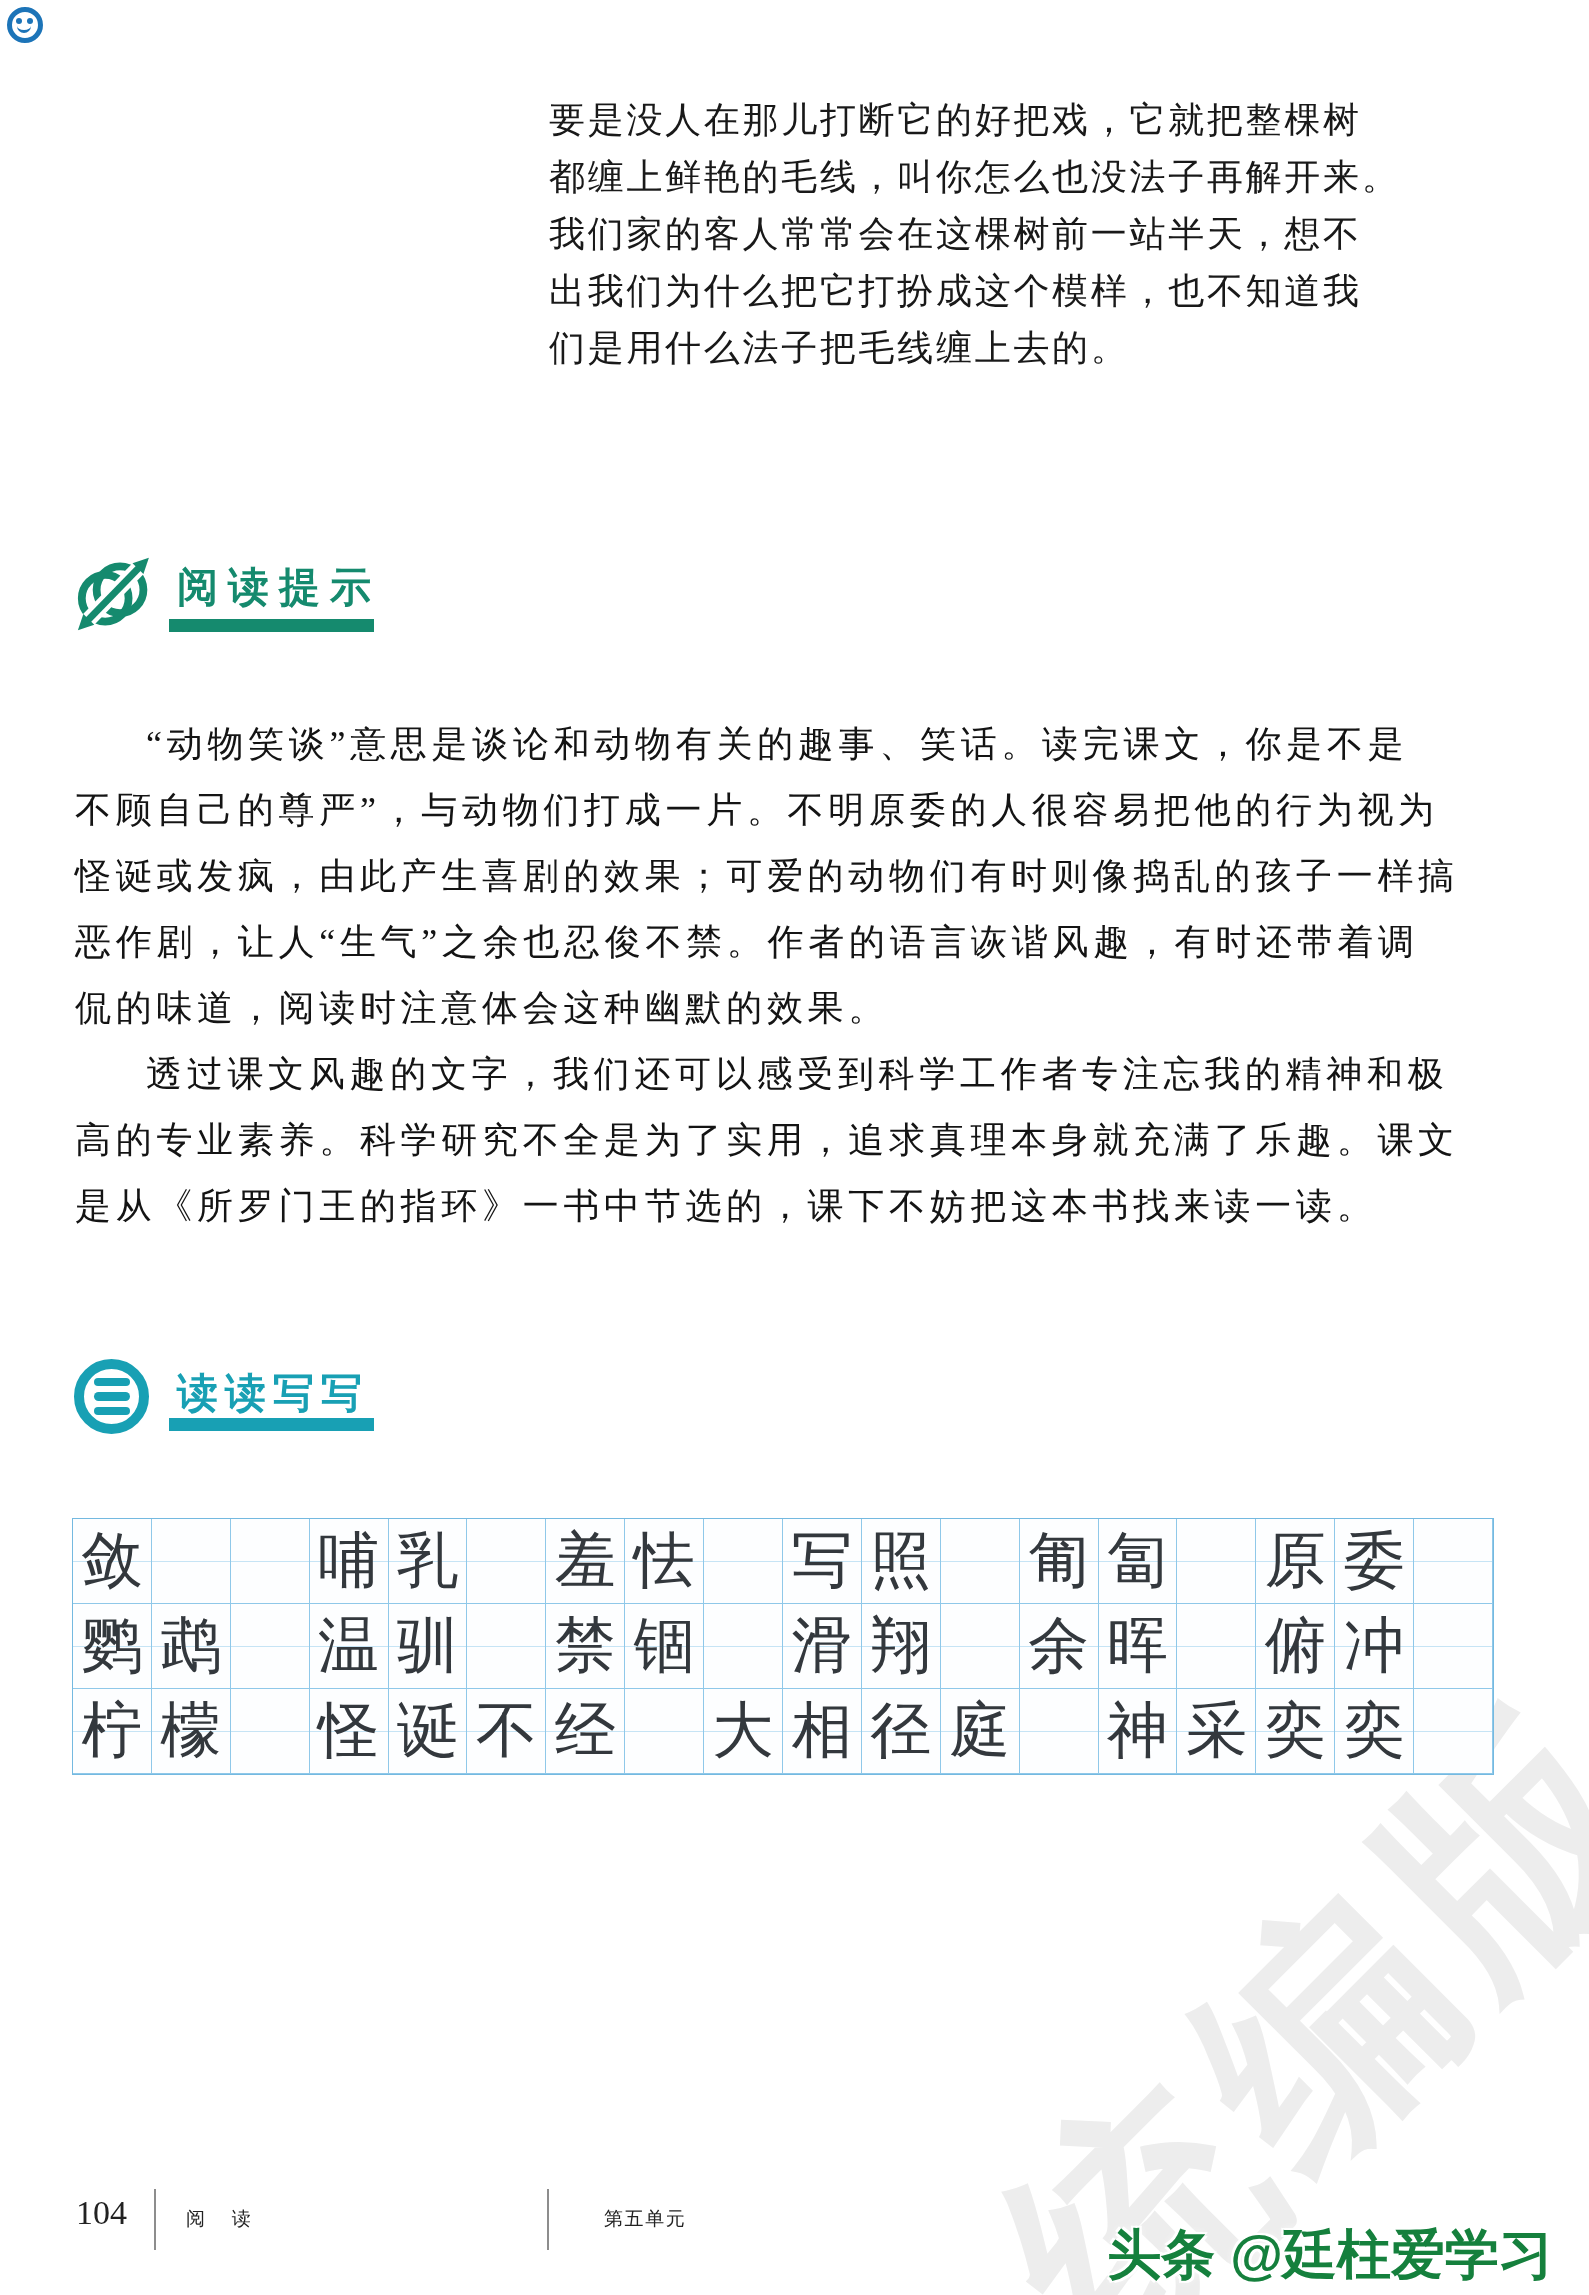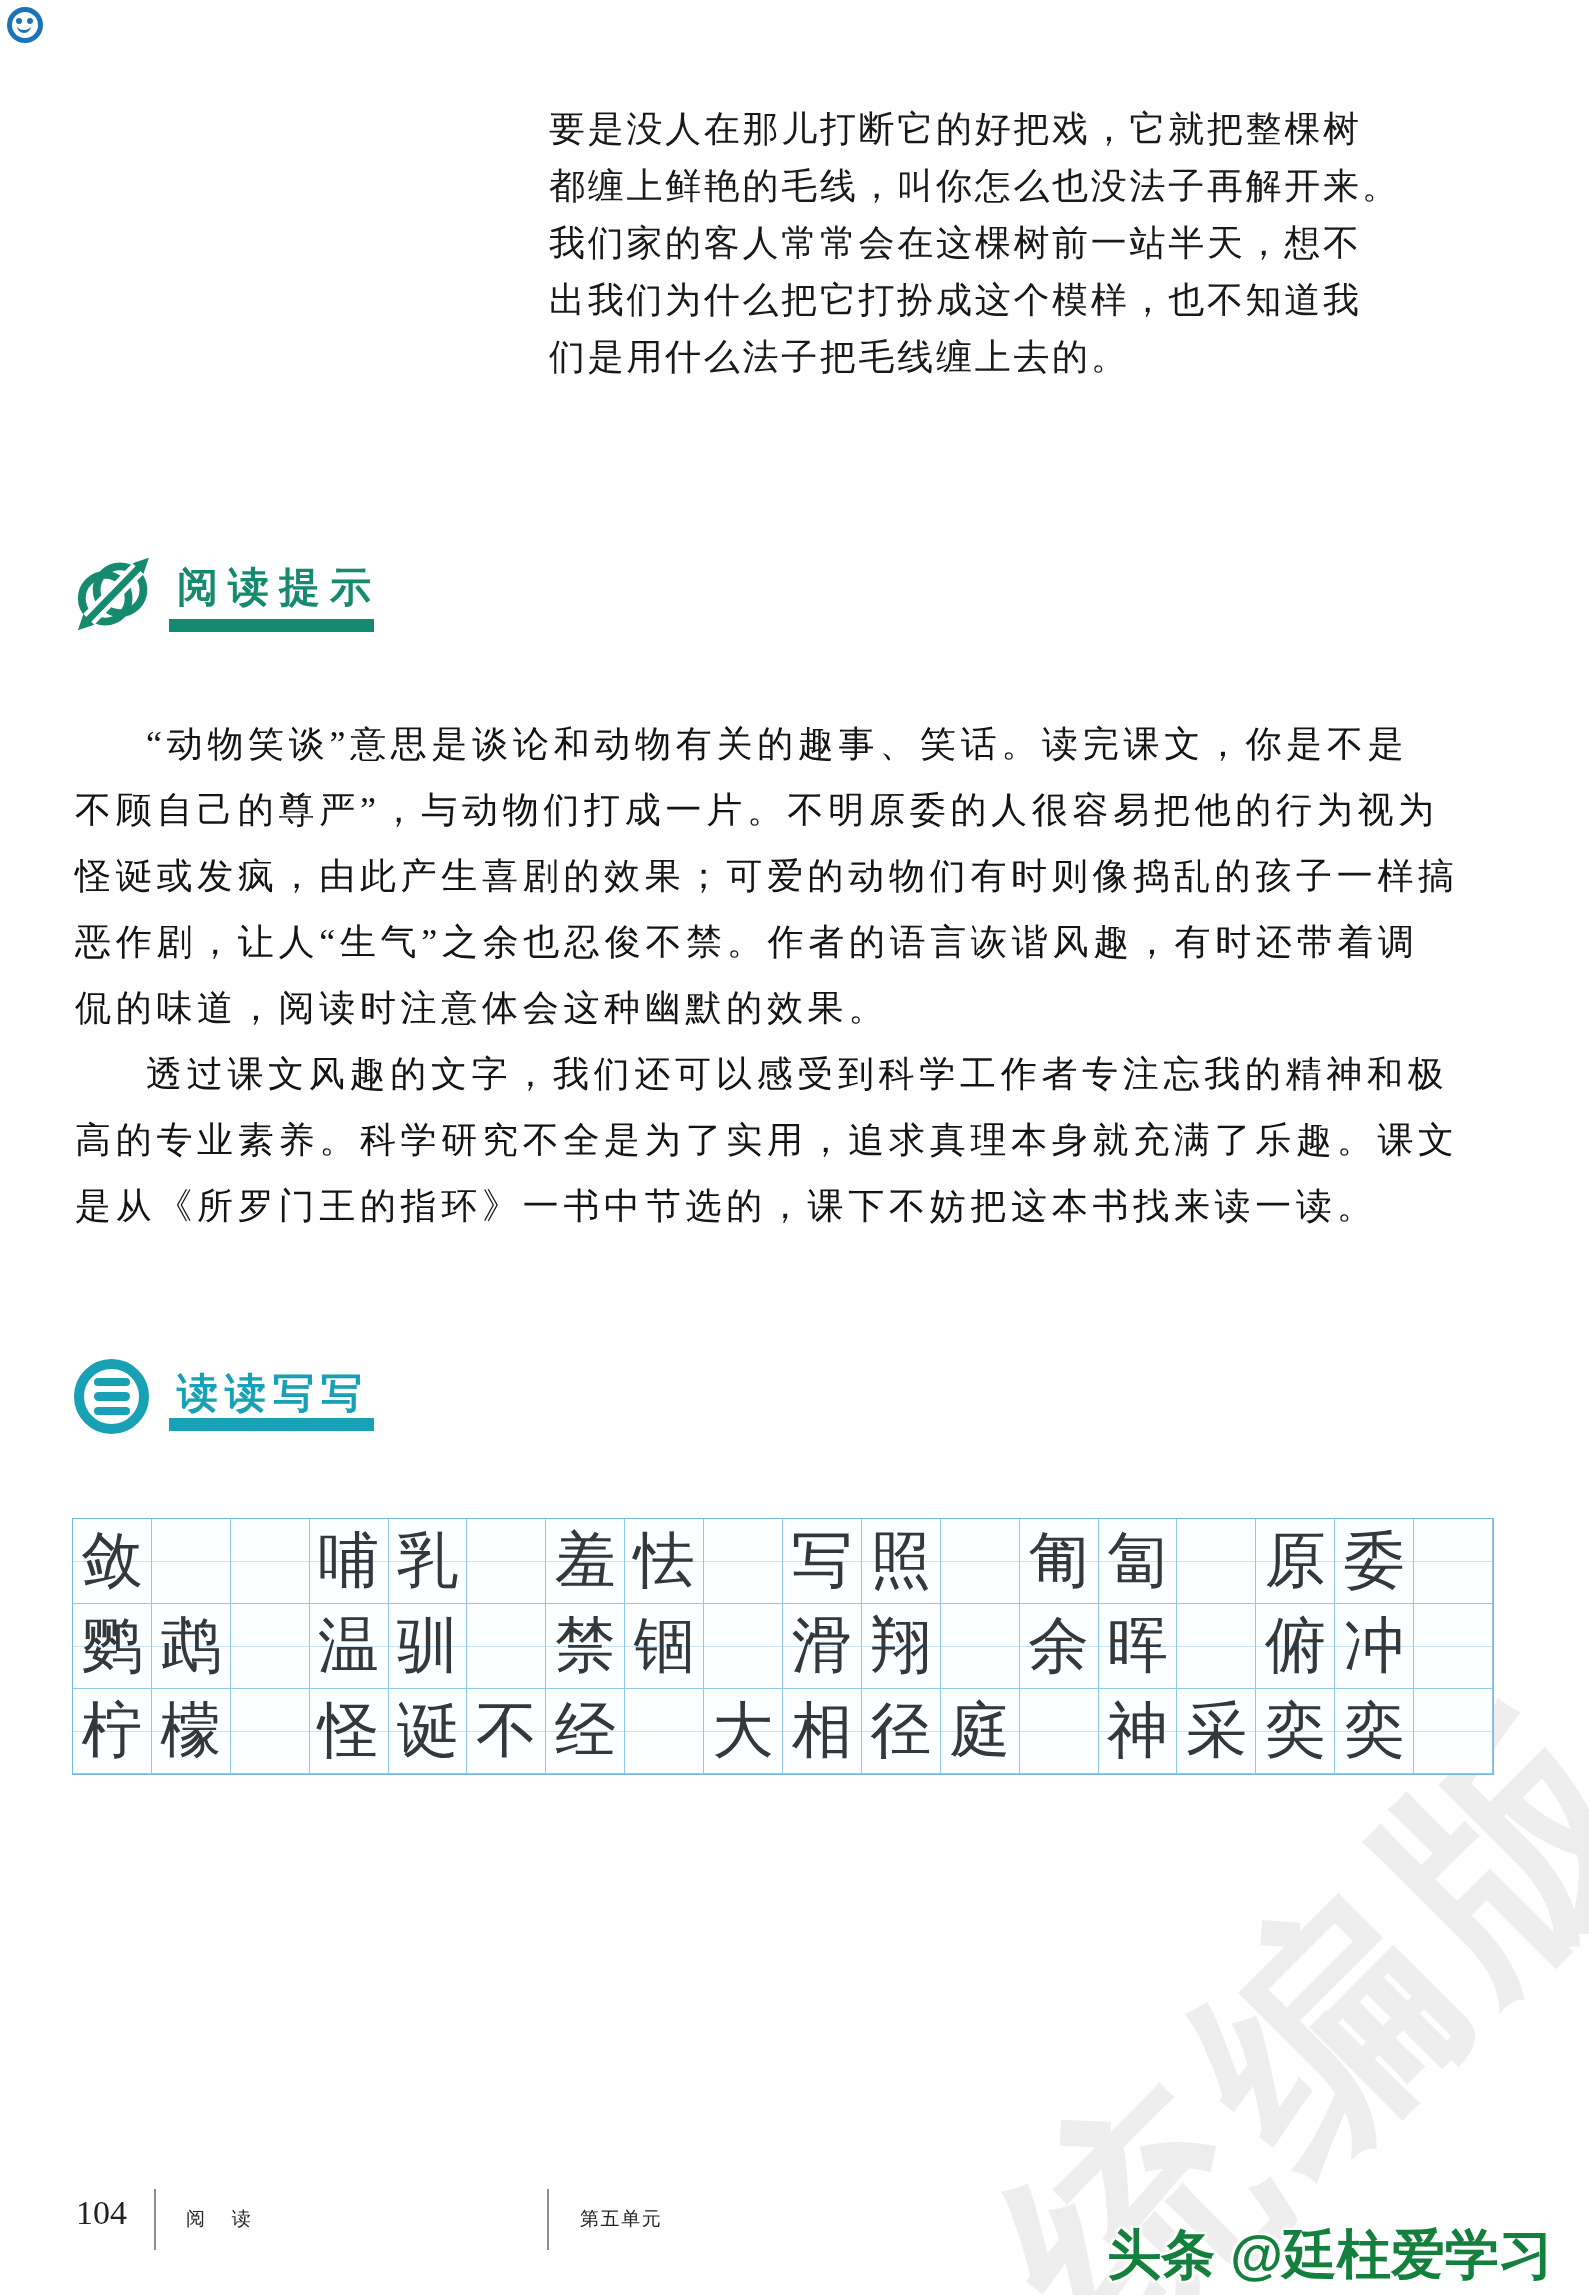--- a/index.html
+++ b/index.html
@@ -8,21 +8,21 @@
 
   
   .smiley{position:absolute;left:7px;top:7px;width:36px;height:36px;box-sizing:border-box;
           border:5.4px solid #1c74b8;border-radius:50%;}
   .smiley .eye{position:absolute;width:6.2px;height:6.2px;border-radius:50%;background:#1c74b8;top:6.2px;}
   .smiley .eye.l{left:3.9px;} .smiley .eye.r{left:14.7px;}
   .smiley .mouth{position:absolute;left:5.4px;top:11px;width:14px;height:7px;
                  border-bottom:3.9px solid #1c74b8;border-radius:0 0 7px 7px;}
 
   
-  .excerpt{position:absolute;left:549px;top:101px;width:900px;}
+  .excerpt{position:absolute;left:549px;top:92px;width:900px;}
   .excerpt .line{font-size:36px;line-height:57px;letter-spacing:2.7px;color:#191919;white-space:nowrap;}
 
   
   .sec-icon{position:absolute;left:74px;}
   .sec-label{position:absolute;left:177px;font-size:41px;letter-spacing:10px;font-weight:bold;white-space:nowrap;}
   .sec-bar{position:absolute;left:169px;width:205px;height:13px;}
 
   #tip-icon{top:553px;width:78px;height:82px;}
   #tip-label{top:560px;color:#158a6e;}
   #tip-bar{top:619px;background:#158a6e;}
@@ -55,21 +55,21 @@
   .wm-credit{position:absolute;right:37px;top:2219px;font-family:"Liberation Sans",sans-serif;
              font-weight:bold;font-size:54px;color:#15803d;white-space:nowrap;
              text-shadow:-2.3px -2.3px 0 #fff,2.3px -2.3px 0 #fff,-2.3px 2.3px 0 #fff,2.3px 2.3px 0 #fff,0 0 9.3px #fff;}
 
   
   .f-page{position:absolute;left:76px;top:2194px;font-size:34px;color:#222;}
   .f-div{position:absolute;top:2189px;width:1.6px;height:61px;background:#8d8d8d;}
   #f-div1{left:154px;} #f-div2{left:547px;}
   .f-label{position:absolute;top:2206px;font-size:19px;color:#222;white-space:nowrap;}
   #f-left{left:186px;letter-spacing:11px;}
-  #f-right{left:580px;letter-spacing:1.6px;}
+  #f-right{left:604px;letter-spacing:1.6px;}
 
   .above{z-index:2;}
 </style>
 </head>
 <body>
 
 <div class="page">
 
   <div class="wm-diagonal">统编版</div>
 

